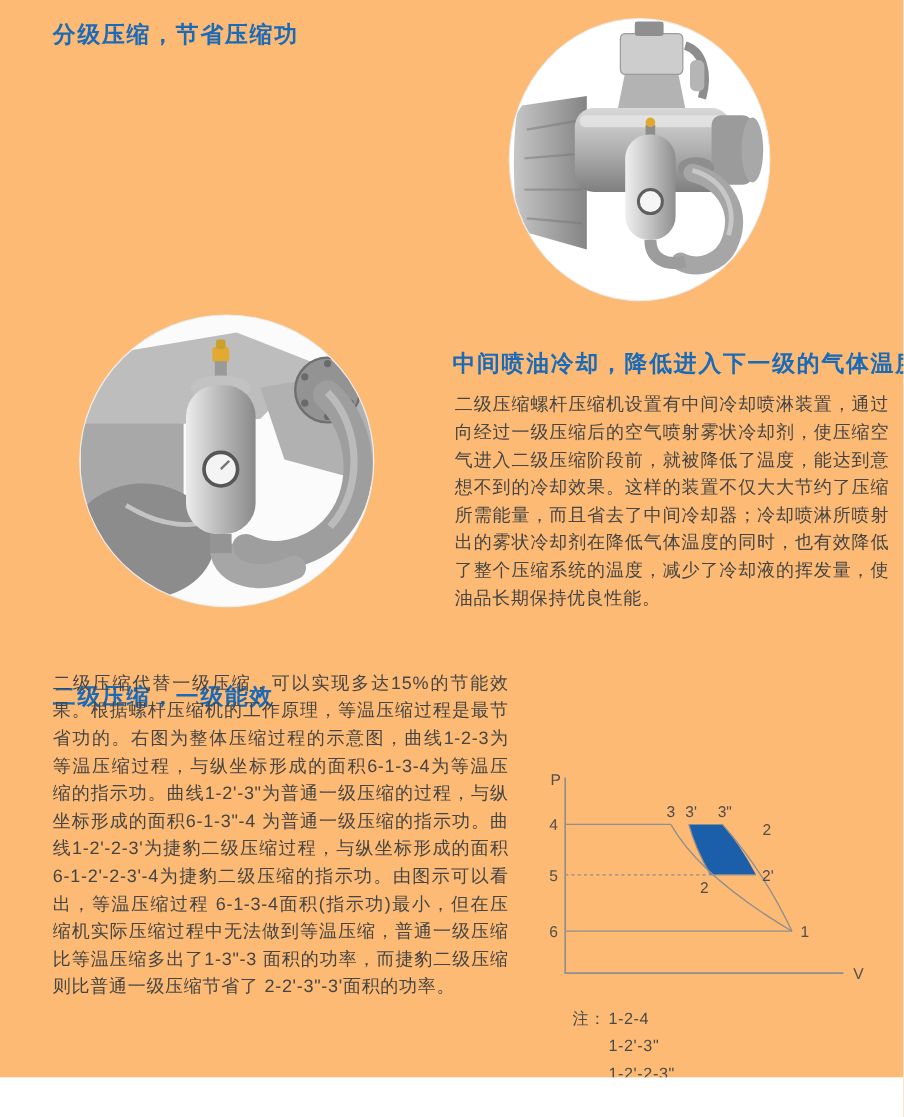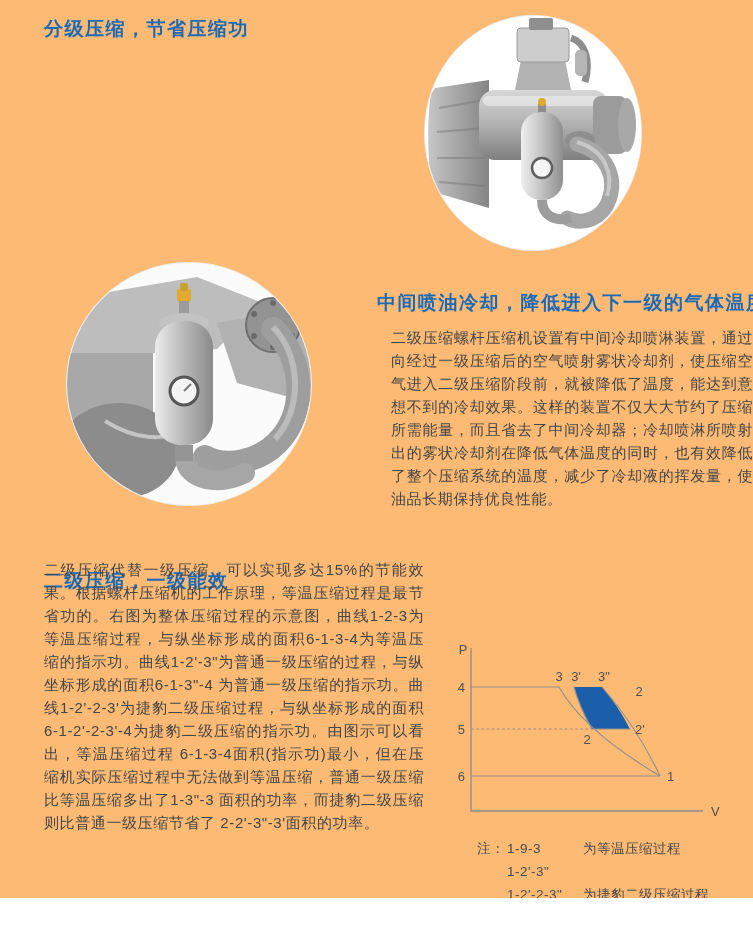--- a/index.html
+++ b/index.html
@@ -8,21 +8,21 @@
 
   .sec-title{position:absolute;margin:0;font-size:19px;font-weight:700;
              color:var(--blue,#1a6ab8);letter-spacing:1.5px;white-space:nowrap;}
   .t1{left:44px;top:16px;}
   .t2{left:377px;top:290px;}
   .t3{left:44px;top:568px;}
 
   .body-text{position:absolute;margin:0;font-size:15px;line-height:23px;
              color:var(--body,#454545);text-align:justify;letter-spacing:0.6px;}
   .b1{left:44px;top:50px;width:328px;}
-  .b2{left:391px;top:326px;width:362px;}
+  .b2{left:379px;top:326px;width:362px;}
   .b3{left:44px;top:558px;width:380px;}
   .conclusion{left:44px;top:898px;width:380px;text-indent:2em;text-align:left;}
 
   .photo{position:absolute;border-radius:50%;overflow:hidden;background:#fdfdfd;
          border:1px solid #ececec;}
   .ph1{left:424px;top:15px;width:216px;height:234px;}
   .ph2{left:66px;top:262px;width:244px;height:242px;}
   .photo svg{width:100%;height:100%;display:block;}
 
   .chart{position:absolute;left:440px;top:634px;width:302px;height:194px;}
@@ -170,28 +170,26 @@
         <text x="195" y="100" text-anchor="start" class="clb">2'</text>
         <text x="147" y="110" text-anchor="middle" class="clb">2</text>
         <text x="227" y="147" text-anchor="start" class="clb">1</text>
       </svg>
   </div>
 
   <div class="note">
     <div>
         <div class="note-row">
           <span>注：</span>
-          <span>1-9-3</span>
-          <span>为等温压缩过程</span>
+          <span>1-2-4</span>
         </div>
         <div class="note-row">
           <span></span>
           <span>1-2'-3"</span>
         </div>
         <div class="note-row">
           <span></span>
           <span>1-2'-2-3"</span>
-          <span>为捷豹二级压缩过程</span>
         </div>
       </div>
   </div>
 
 </div>
 
 </body></html>

